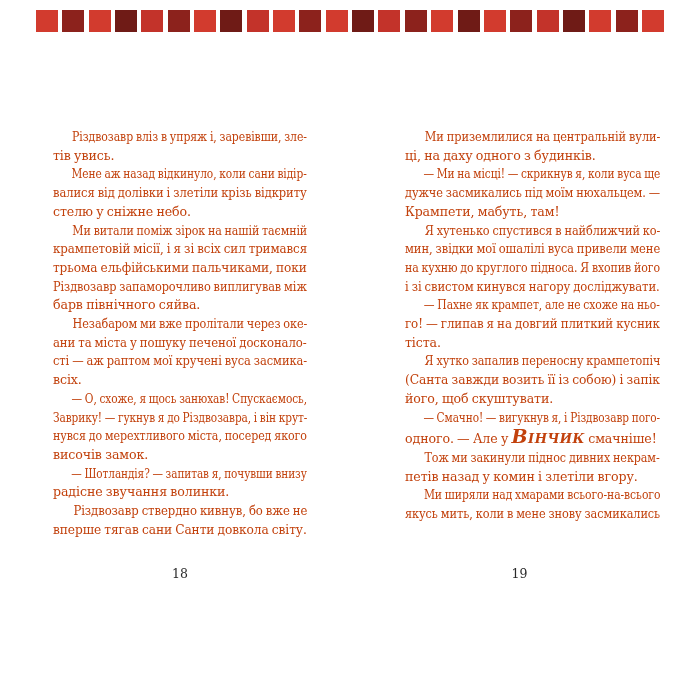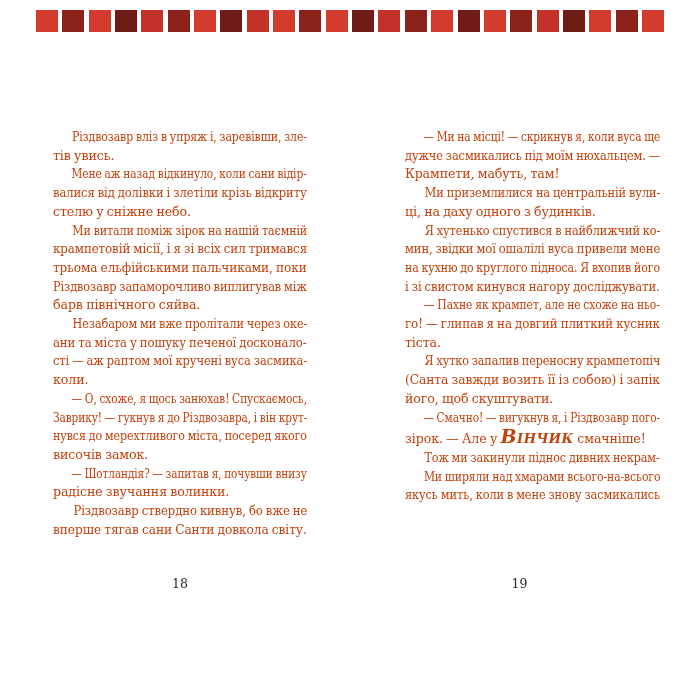--- a/index.html
+++ b/index.html
@@ -48,21 +48,20 @@
     line-height: 18.7px;
     font-style: italic;
   }
 
   .folio {
     position: absolute;
     top: 566px;
     color: #2a2a2a;
     font-size: 12.5px;
     text-align: center;
-    margin-top: 10px;
   }
   .folio.left  { left: 53px;  width: 254px; }
   .folio.right { left: 392px; width: 255px; }
 </style>
 </head>
 <body>
 
 <div class="garland" id="garland">
     <div class="pixel-square" style="background: rgb(210, 59, 46);"></div>
     <div class="pixel-square" style="background: rgb(140, 34, 28);"></div>
@@ -104,69 +103,70 @@
       <div class="line indent" style="transform-origin: left center; transform: scaleX(0.875862); text-align-last: left;">Ми витали поміж зірок на нашій таємній</div>
       <div class="line" style="transform-origin: left center; transform: scaleX(0.940741); text-align-last: left;">крампетовій місії, і я зі всіх сил тримався</div>
       <div class="line" style="transform-origin: left center; transform: scaleX(0.962121); text-align-last: left;">трьома ельфійськими пальчиками, поки</div>
       <div class="line" style="transform-origin: left center; transform: scaleX(0.900709); text-align-last: left;">Різдвозавр запаморочливо виплигував між</div>
       <div class="line last">барв північного сяйва.</div>
     </div>
     <div class="para">
       <div class="line indent" style="transform-origin: left center; transform: scaleX(0.891228); text-align-last: left;">Незабаром ми вже пролітали через оке-</div>
       <div class="line" style="transform-origin: left center; transform: scaleX(0.927007); text-align-last: left;">ани та міста у пошуку печеної досконало-</div>
       <div class="line" style="transform-origin: left center; transform: scaleX(0.910394); text-align-last: left;">сті — аж раптом мої кручені вуса засмика-</div>
-      <div class="line last">коли.</div>
+      <div class="line last">всіх.</div>
     </div>
     <div class="para">
       <div class="line indent" style="transform-origin: left center; transform: scaleX(0.84106); text-align-last: left;">— О, схоже, я щось занюхав! Спускаємось,</div>
       <div class="line" style="transform-origin: left center; transform: scaleX(0.838284); text-align-last: left;">Заврику! — гукнув я до Різдвозавра, і він крут-</div>
       <div class="line" style="transform-origin: left center; transform: scaleX(0.878893); text-align-last: left;">нувся до мерехтливого міста, посеред якого</div>
       <div class="line last">височів замок.</div>
     </div>
     <div class="para">
       <div class="line indent" style="transform-origin: left center; transform: scaleX(0.832787); text-align-last: left;">— Шотландія? — запитав я, почувши внизу</div>
       <div class="line last">радісне звучання волинки.</div>
     </div>
     <div class="para">
       <div class="line indent" style="transform-origin: left center; transform: scaleX(0.927007); text-align-last: left;">Різдвозавр ствердно кивнув, бо вже не</div>
       <div class="line last" style="transform-origin: left center; transform: scaleX(0.969466); text-align-last: left;">вперше тягав сани Санти довкола світу.</div>
     </div>
   </div>
 <div class="page-col right" id="right-col">
     <div class="para">
+      <div class="line indent" style="transform-origin: left center; transform: scaleX(0.90106); text-align-last: left;">Ми приземлилися на центральній вули-</div>
+      <div class="line last">ці, на даху одного з будинків.</div>
+    </div>
+    <div class="para">
       <div class="line indent" style="transform-origin: left center; transform: scaleX(0.841584); text-align-last: left;">— Ми на місці! — скрикнув я, коли вуса ще</div>
       <div class="line" style="transform-origin: left center; transform: scaleX(0.90106); text-align-last: left;">дужче засмикались під моїм нюхальцем. —</div>
       <div class="line last">Крампети, мабуть, там!</div>
-    </div>
-    <div class="para">
-      <div class="line indent" style="transform-origin: left center; transform: scaleX(0.90106); text-align-last: left;">Ми приземлилися на центральній вули-</div>
-      <div class="line last">ці, на даху одного з будинків.</div>
     </div>
     <div class="para">
       <div class="line indent" style="transform-origin: left center; transform: scaleX(0.897887); text-align-last: left;">Я хутенько спустився в найближчий ко-</div>
       <div class="line" style="transform-origin: left center; transform: scaleX(0.913978); text-align-last: left;">мин, звідки мої ошалілі вуса привели мене</div>
       <div class="line" style="transform-origin: left center; transform: scaleX(0.870307); text-align-last: left;">на кухню до круглого підноса. Я вхопив його</div>
       <div class="line last" style="transform-origin: left center; transform: scaleX(0.920578); text-align-last: left;">і зі свистом кинувся нагору досліджувати.</div>
     </div>
     <div class="para">
       <div class="line indent" style="transform-origin: left center; transform: scaleX(0.855705); text-align-last: left;">— Пахне як крампет, але не схоже на ньо-</div>
       <div class="line" style="transform-origin: left center; transform: scaleX(0.940959); text-align-last: left;">го! — глипав я на довгий плиткий кусник</div>
       <div class="line last">тіста.</div>
     </div>
     <div class="para">
       <div class="line indent" style="transform-origin: left center; transform: scaleX(0.888502); text-align-last: left;">Я хутко запалив переносну крампетопіч</div>
       <div class="line" style="transform-origin: left center; transform: scaleX(0.977011); text-align-last: left;">(Санта завжди возить її із собою) і запік</div>
       <div class="line last">його, щоб скуштувати.</div>
     </div>
     <div class="para">
       <div class="line indent" style="transform-origin: left center; transform: scaleX(0.836066); text-align-last: left;">— Смачно! — вигукнув я, і Різдвозавр пого-</div>
-      <div class="line last"><span>зірок. — Але у </span><span class="display-word">Вінчик</span><span> смачніше!</span></div>
+      <div class="line last"><span>одного. — Але у </span><span class="display-word">Вінчик</span><span> смачніше!</span></div>
     </div>
     <div class="para">
       <div class="line indent" style="transform-origin: left center; transform: scaleX(0.885417); text-align-last: left;">Тож ми закинули піднос дивних некрам-</div>
+      <div class="line last">петів назад у комин і злетіли вгору.</div>
     </div>
     <div class="para">
       <div class="line indent" style="transform-origin: left center; transform: scaleX(0.858586); text-align-last: left;">Ми ширяли над хмарами всього-на-всього</div>
       <div class="line" style="transform-origin: left center; transform: scaleX(0.897887); text-align-last: left;">якусь мить, коли в мене знову засмикались</div>
     </div>
   </div>
 
 <div class="folio left">18</div>
 <div class="folio right">19</div>
 

